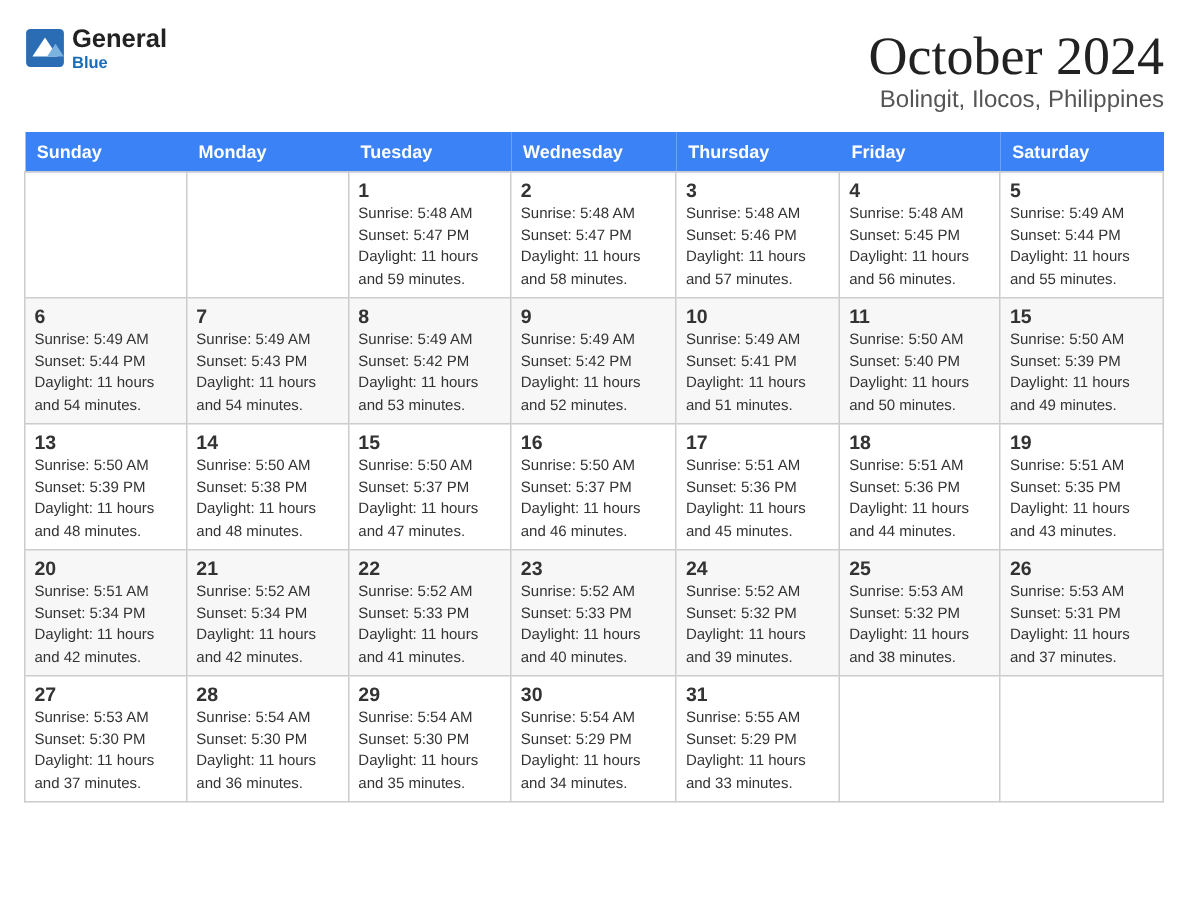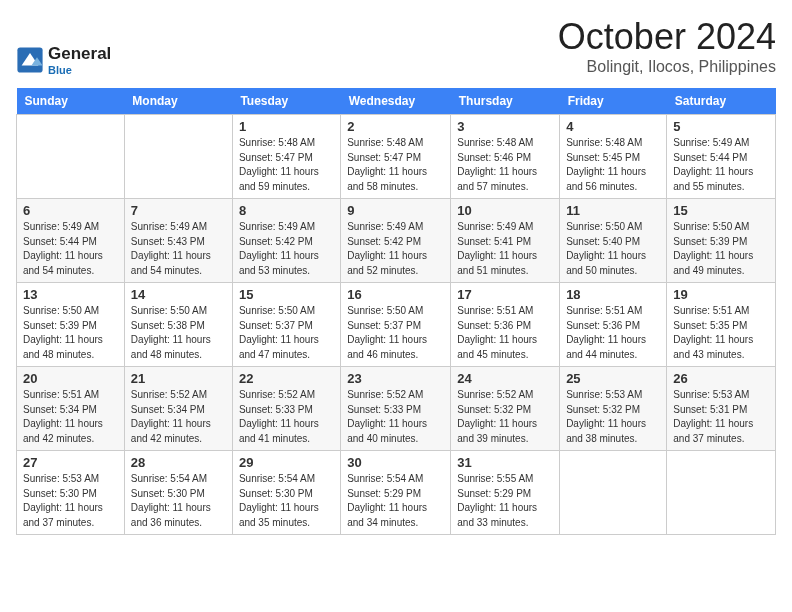--- a/index.html
+++ b/index.html
@@ -6,39 +6,40 @@
     body {
       font-family: Arial, sans-serif;
       background: #fff;
       width: 792px;
       min-height: 612px;
       padding: 16px;
     }
     .header-area {
       display: flex;
       justify-content: space-between;
-      align-items: flex-end;
+      align-items: flex-start;
       margin-bottom: 12px;
     }
     .logo {
       display: flex;
       align-items: center;
       gap: 4px;
     }
     .logo-icon {
       width: 28px;
       height: 28px;
     }
     .title-area {
       text-align: right;
     }
     .calendar-title {
       font-size: 36px;
       font-weight: normal;
       color: #222;
+      font-family: Liberation Serif, serif;
     }
     .calendar-subtitle {
       font-size: 16px;
       color: #555;
     }
     table {
       width: 100%;
       border-collapse: collapse;
       font-size: 11px;
     }

